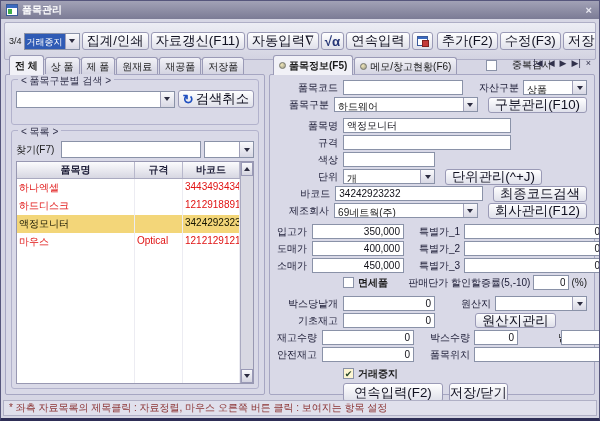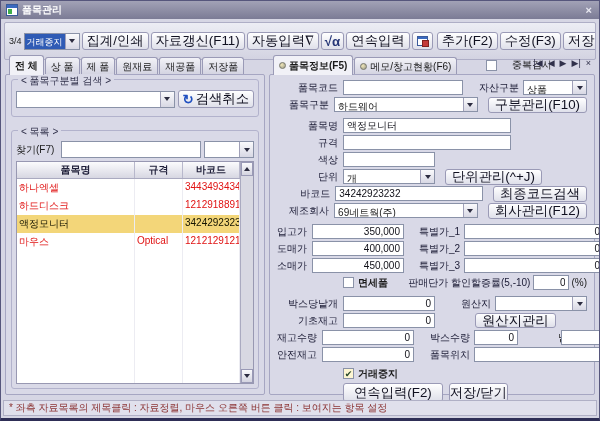--- a/index.html
+++ b/index.html
@@ -46,21 +46,21 @@
          display:flex; align-items:center; white-space:nowrap;margin-top:48px; }
   .tab.active { height:20px; background:#f1f1f7; font-weight:bold; position:relative; z-index:2; }
   .tab-bullet { width:7px; height:7px; border-radius:50%; margin-right:3px;
                 background:radial-gradient(circle at 35% 35%, #f0e6b8, #9a9a8a); border:1px solid #77776a; }
 
   .panel-box { position:absolute; border:1px solid #a6a6c2; border-radius:2px; background:#d9d9e7; }
 
   
   .left-tabs { top:54px; left:8px; }
   .left-box { top:73px; left:4px; width:260px; bottom:23px; padding:4px 5px; }
-  .group { position:relative; border:1px solid #b2b2cc; border-radius:3px; padding:10px 4px 8px; }
+  .group { position:relative; border:1px solid #b2b2cc; border-radius:3px; padding:10px 4px 16px; }
   .group-title { position:absolute; top:-6px; left:6px; background:#d9d9e7; padding:0 3px; color:#30304a; }
   .search-row { display:flex; gap:3px; align-items:center; }
   .combo { height:17px; background:#fff; border:1px solid #8a92a8; display:flex; align-items:stretch; }
   .combo .combo-val { flex:1; padding:2px 3px; overflow:hidden; white-space:nowrap; }
   .refresh { color:#2050c0; font-weight:bold; margin-right:2px; }
   .list-group { margin-top:9px; position:absolute; top:46px; left:5px; right:5px; bottom:5px;
                 border:1px solid #b2b2cc; border-radius:3px; padding:10px 4px 4px; display:flex; flex-direction:column; }
   .find-row { display:flex; gap:3px; align-items:center; margin-bottom:3px; }
   .find-lbl { width:44px; white-space:nowrap; }
   .inp { height:17px; border:1px solid #8a92a8; background:#fff; padding:0 3px; font-size:10px;

